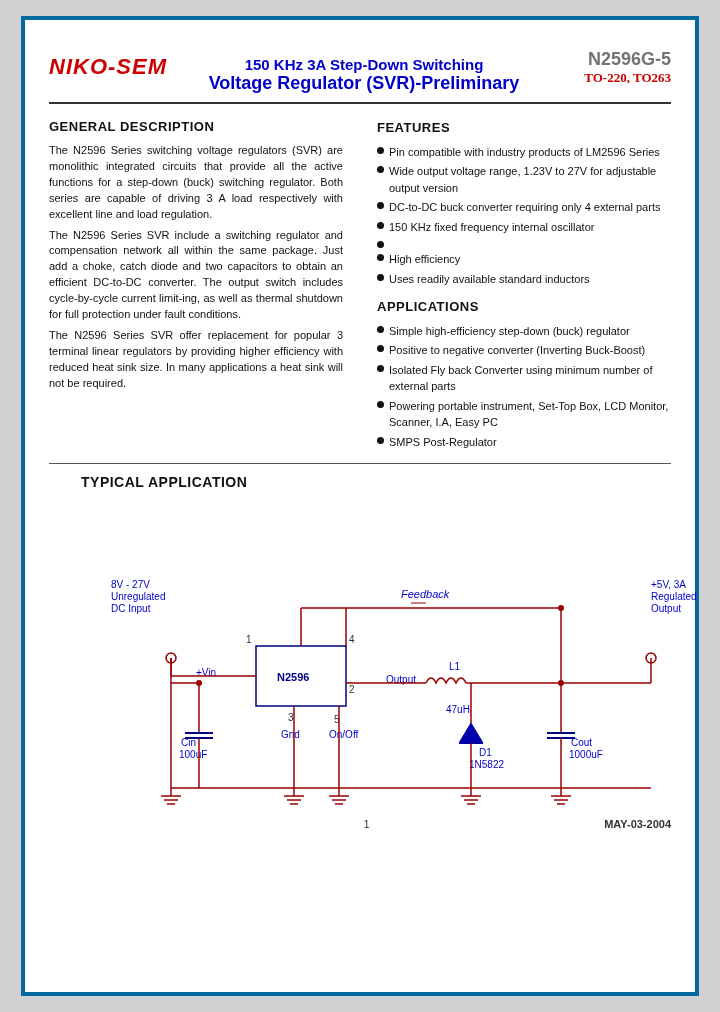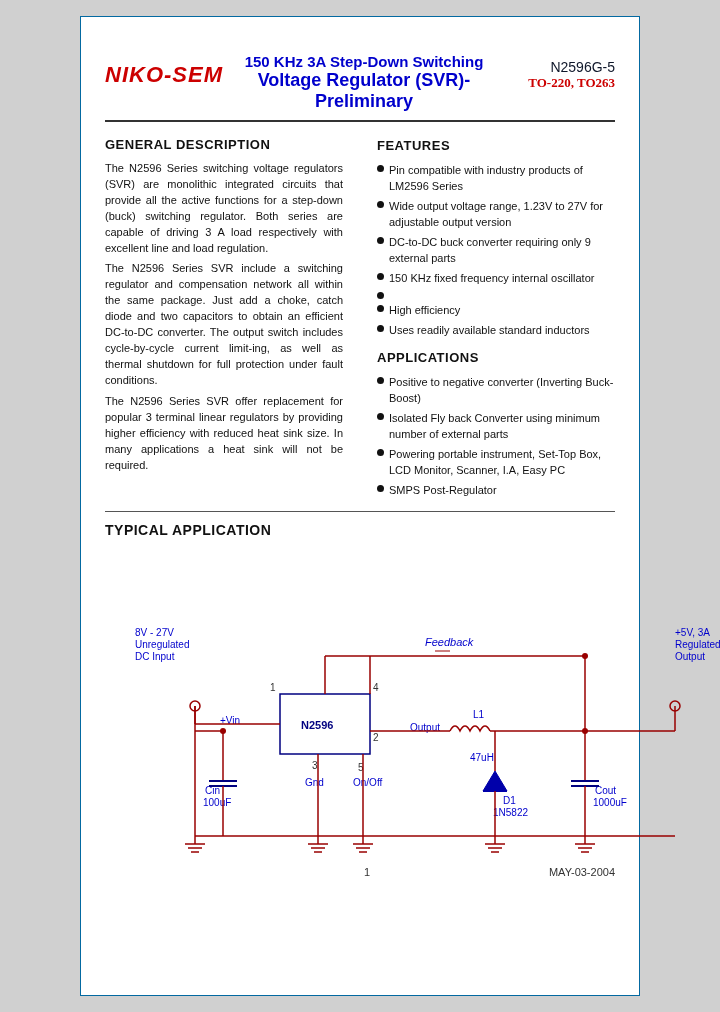--- a/index.html
+++ b/index.html
@@ -5,24 +5,24 @@
     * { margin: 0; padding: 0; box-sizing: border-box; }
     body {
       background: #d0d0d0;
       display: flex;
       justify-content: center;
       align-items: flex-start;
       min-height: 100vh;
       font-family: Arial, sans-serif;
     }
     .page {
-      width: 560px;
+      width: 678px;
       min-height: 980px;
       background: white;
-      border: 1px solid #0369a1;
+      border: 4px solid #0369a1;
       margin: 16px;
       padding: 20px 24px 20px 24px;
       position: relative;
     }
     
     .header {
       display: flex;
       align-items: center;
       justify-content: space-between;
       padding-bottom: 8px;
@@ -50,23 +50,23 @@
     .header-center .title-sub {
       color: #0000cc;
       font-size: 18px;
       font-weight: bold;
     }
     .header-right {
       text-align: right;
       min-width: 110px;
     }
     .header-right .part-num {
-      color: #0f172a;
-      font-size: 14px;
-      font-weight: normal;
+      color: #737373;
+      font-size: 18px;
+      font-weight: bold;
     }
     .header-right .package {
       color: #cc0000;
       font-size: 13px;
       font-weight: bold;
       font-family: Liberation Serif, serif;
     }
 
     
     .two-col {
@@ -117,20 +117,21 @@
 
     .divider {
       border: none;
       border-top: 1.5px solid #555;
       margin: 10px 0;
     }
 
     
     .app-section {
       margin-top: 4px;
+      margin-left: 32px;
     }
     .app-title {
       font-size: 14px;
       font-weight: bold;
       color: #111;
       margin-bottom: 8px;
       letter-spacing: 0.5px;
     }
 
     
@@ -148,20 +149,21 @@
       margin-top: 10px;
       font-size: 11px;
       color: #333;
     }
     .footer .page-num {
       text-align: center;
       flex: 1;
     }
     .footer .date {
       text-align: right;
+      font-weight: bold;
     }
 
     svg text {
       font-family: Arial, sans-serif;
     }
   </style>
 </head>
 <body>
 
 <div class="page">
@@ -193,41 +195,45 @@
         <li>
             <span class="bullet-filled"></span>
             <span>Pin compatible with industry products of LM2596 Series</span>
           </li>
         <li>
             <span class="bullet-filled"></span>
             <span>Wide output voltage range, 1.23V to 27V for adjustable output version</span>
           </li>
         <li>
             <span class="bullet-filled"></span>
-            <span>DC-to-DC buck converter requiring only 9 external parts</span>
+            <span>DC-to-DC buck converter requiring only 4 external parts</span>
           </li>
         <li>
             <span class="bullet-filled"></span>
             <span>150 KHz fixed frequency internal oscillator</span>
           </li>
         <li>
             <span class="bullet-filled"></span>
           </li>
         <li>
             <span class="bullet-filled"></span>
             <span>High efficiency</span>
           </li>
         <li>
             <span class="bullet-filled"></span>
             <span>Uses readily available standard inductors</span>
           </li>
       </ul>
 
       <div class="section-title" style="margin-top:10px;">APPLICATIONS</div>
       <ul>
+        <li>
+            <span class="bullet-filled"></span>
+            <span>Simple high-efficiency step-down (buck) regulator</span>
+          </li>
         <li>
             <span class="bullet-filled"></span>
             <span>Positive to negative converter (Inverting Buck-Boost)</span>
           </li>
         <li>
             <span class="bullet-filled"></span>
             <span>Isolated Fly back Converter using minimum number of external parts</span>
           </li>
         <li>
             <span class="bullet-filled"></span>

